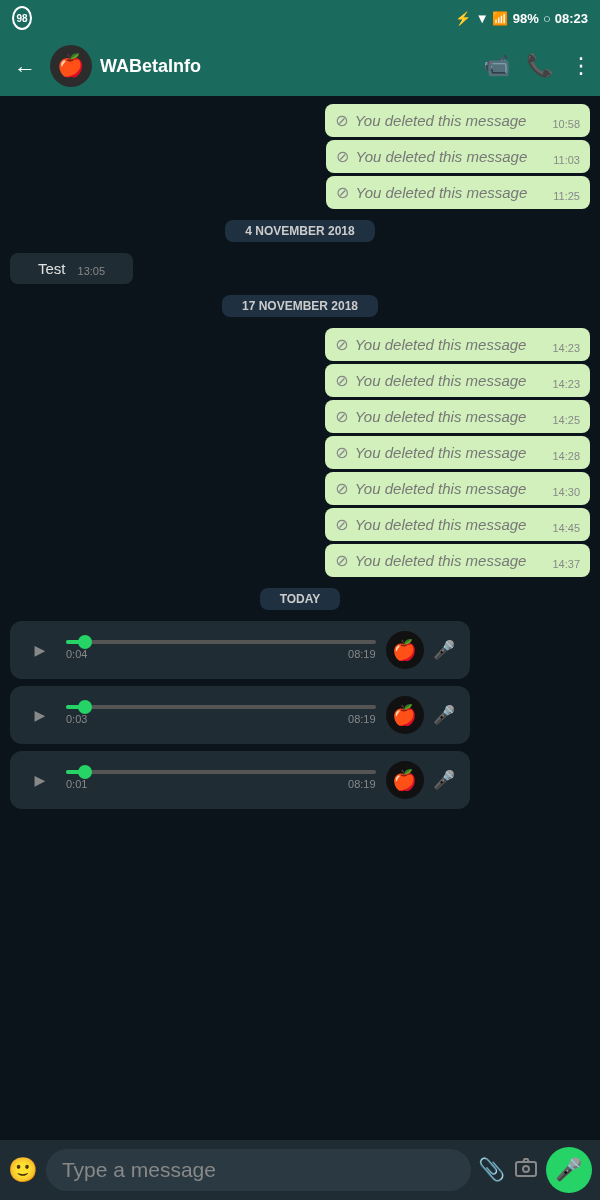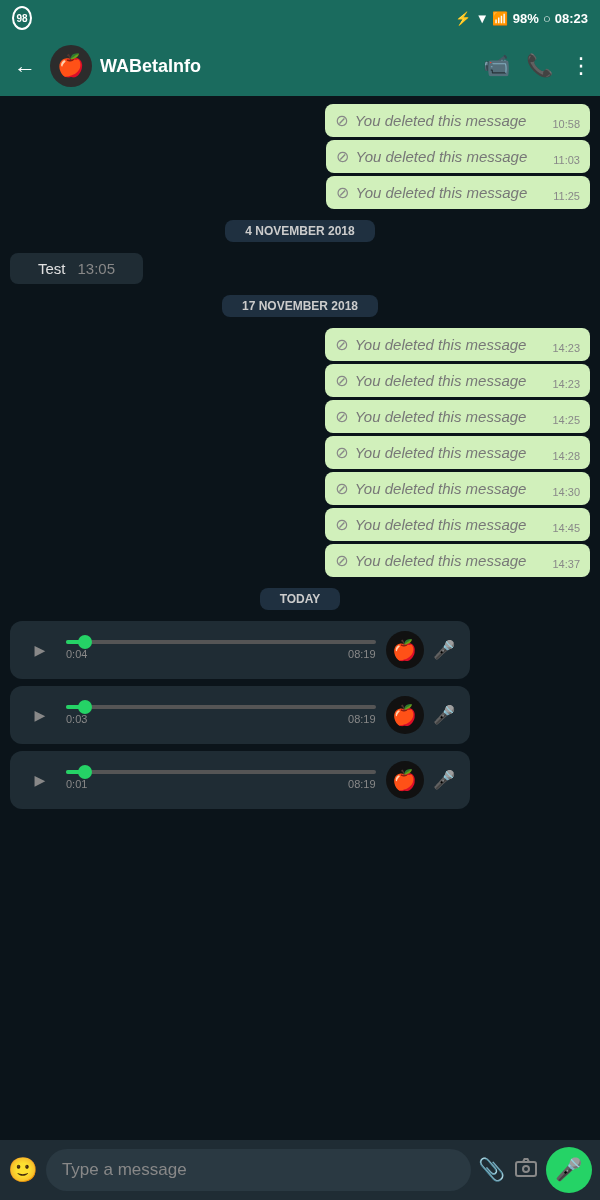--- a/index.html
+++ b/index.html
@@ -125,21 +125,21 @@
       max-width: 60%;
       display: flex;
       align-items: center;
       gap: 6px;
     }
     .msg-received .msg-text {
       color: #e1e1e1;
       font-size: 15px;
     }
     .msg-received .msg-time {
-      font-size: 15px;
+      font-size: 11px;
       color: #888;
       align-self: flex-end;
       white-space: nowrap;
       margin-left: 6px;
     }
 
     
     .voice-bubble {
       align-self: flex-start;
       background: #1f2c34;
@@ -221,21 +221,21 @@
       cursor: pointer;
     }
     .input-field {
       flex: 1;
       background: #2a3942;
       border: none;
       outline: none;
       border-radius: 24px;
       padding: 10px 16px;
       color: #ffffff;
-      font-size: 17px;
+      font-size: 21px;
       height: 42px;
     }
     .input-field::placeholder { color: #888; }
     .input-attach {
       font-size: 22px;
       color: #888;
       cursor: pointer;
     }
     .input-camera {
       font-size: 22px;

